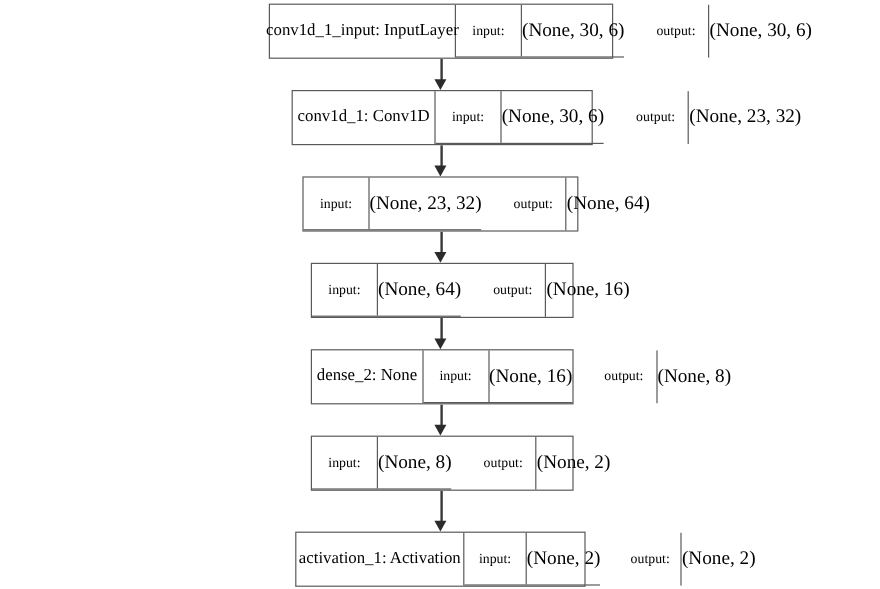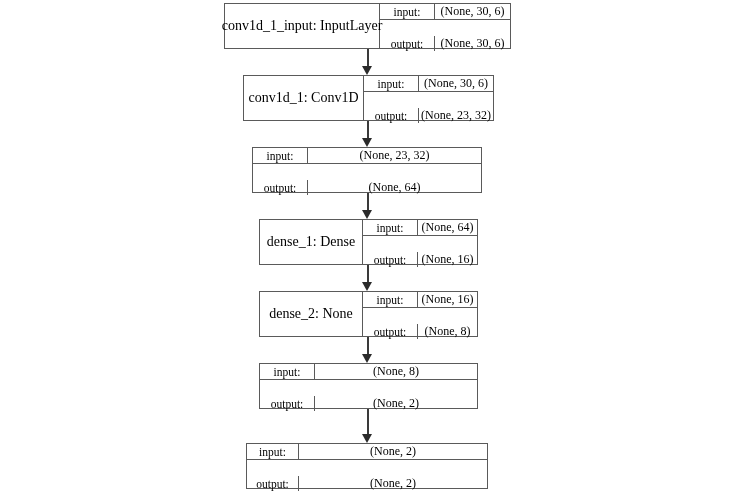--- a/index.html
+++ b/index.html
@@ -41,21 +41,21 @@
     font-size: 14px;
     line-height: 1.1;
     white-space: nowrap;
     padding: 0 4px;
     border-right: 1px solid #5a5a5a;
   }
 
   .io-table {
     box-sizing: border-box;
     display: flex;
-    flex-direction: column;
+    flex-direction: row;
     flex: 1 1 auto;
     gap: 16px;
   }
 
   .io-row {
     box-sizing: border-box;
     flex: 1 1 50%;
     display: flex;
     flex-direction: row;
     align-items: stretch;
@@ -74,21 +74,21 @@
     white-space: nowrap;
     border-right: 1px solid #5a5a5a;
   }
 
   .io-value {
     box-sizing: border-box;
     display: flex;
     align-items: center;
     justify-content: center;
     flex: 1 1 auto;
-    font-size: 12px;
+    font-size: 16px;
     white-space: nowrap;
   }
 
   .edge {
     position: absolute;
     width: 13px;
   }
   .edge .shaft {
     position: absolute;
     left: 6px;
@@ -167,21 +167,20 @@
           <div class="io-label" style="width: 55px;">input:</div>
           <div class="io-value">(None, 23, 32)</div>
         </div>
         <div class="io-row bottom">
           <div class="io-label" style="width: 55px;">output:</div>
           <div class="io-value">(None, 64)</div>
         </div>
       </div>
     </div>
     <div class="node" style="left: 259px; top: 219px; width: 219px;">
-      <div class="node-name" style="width: 103px;">dense_1: Dense</div>
       <div class="io-table">
         <div class="io-row top">
           <div class="io-label" style="width: 55px;">input:</div>
           <div class="io-value">(None, 64)</div>
         </div>
         <div class="io-row bottom">
           <div class="io-label" style="width: 55px;">output:</div>
           <div class="io-value">(None, 16)</div>
         </div>
       </div>
@@ -205,20 +204,21 @@
           <div class="io-label" style="width: 55px;">input:</div>
           <div class="io-value">(None, 8)</div>
         </div>
         <div class="io-row bottom">
           <div class="io-label" style="width: 55px;">output:</div>
           <div class="io-value">(None, 2)</div>
         </div>
       </div>
     </div>
     <div class="node" style="left: 246px; top: 443px; width: 242px;">
+      <div class="node-name" style="width: 140px;">activation_1: Activation</div>
       <div class="io-table">
         <div class="io-row top">
           <div class="io-label" style="width: 52px;">input:</div>
           <div class="io-value">(None, 2)</div>
         </div>
         <div class="io-row bottom">
           <div class="io-label" style="width: 52px;">output:</div>
           <div class="io-value">(None, 2)</div>
         </div>
       </div>

